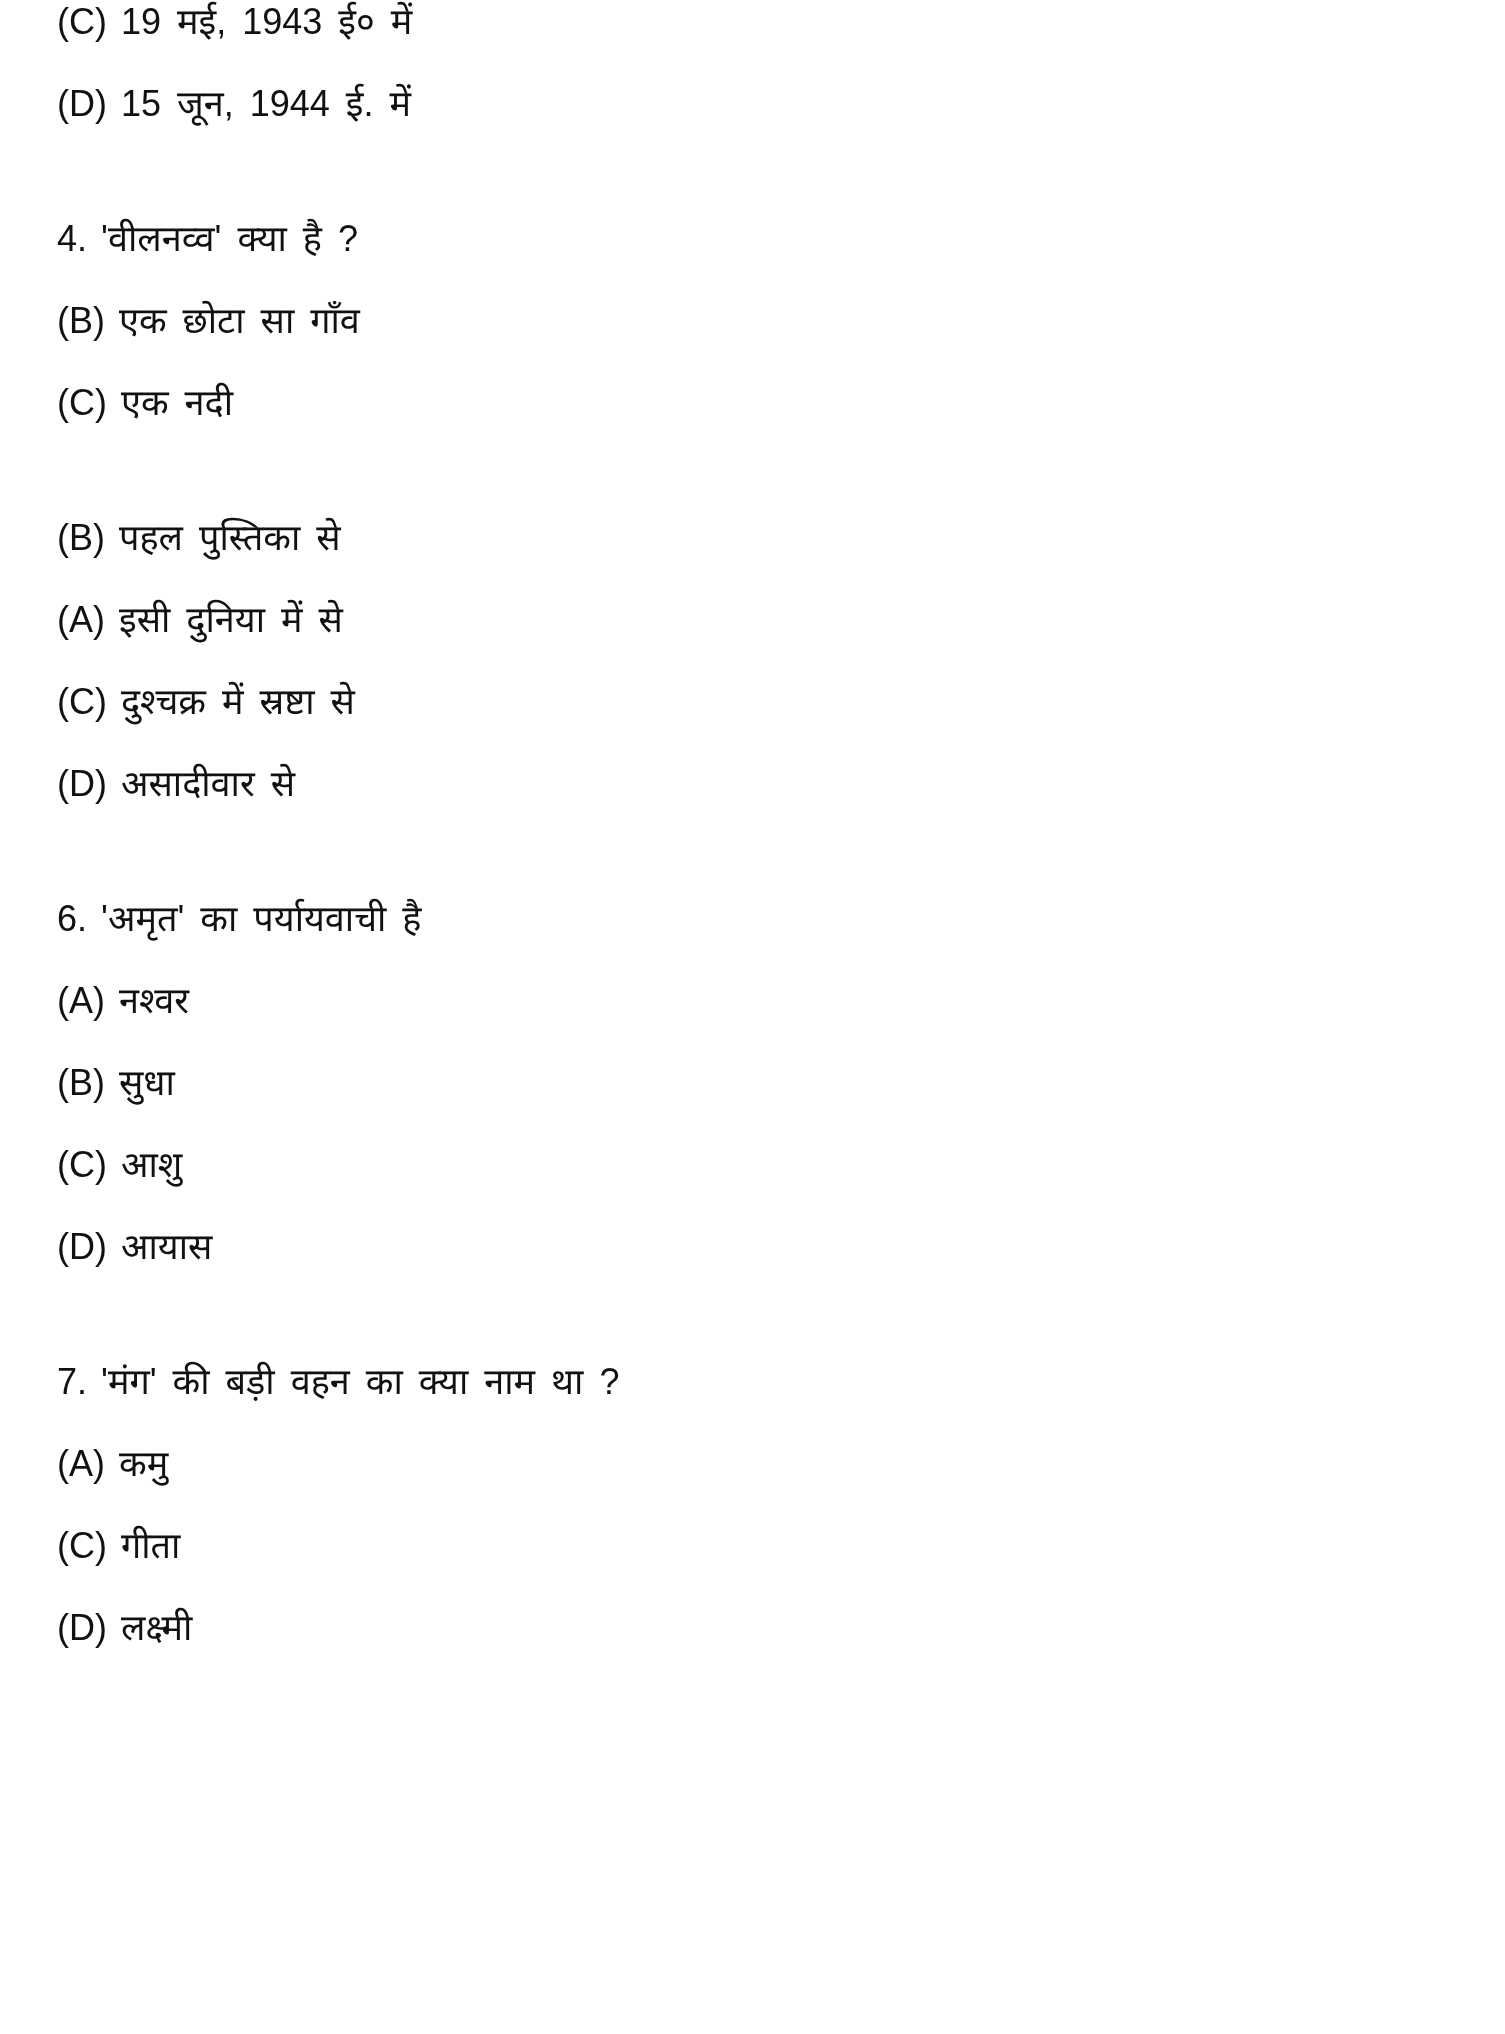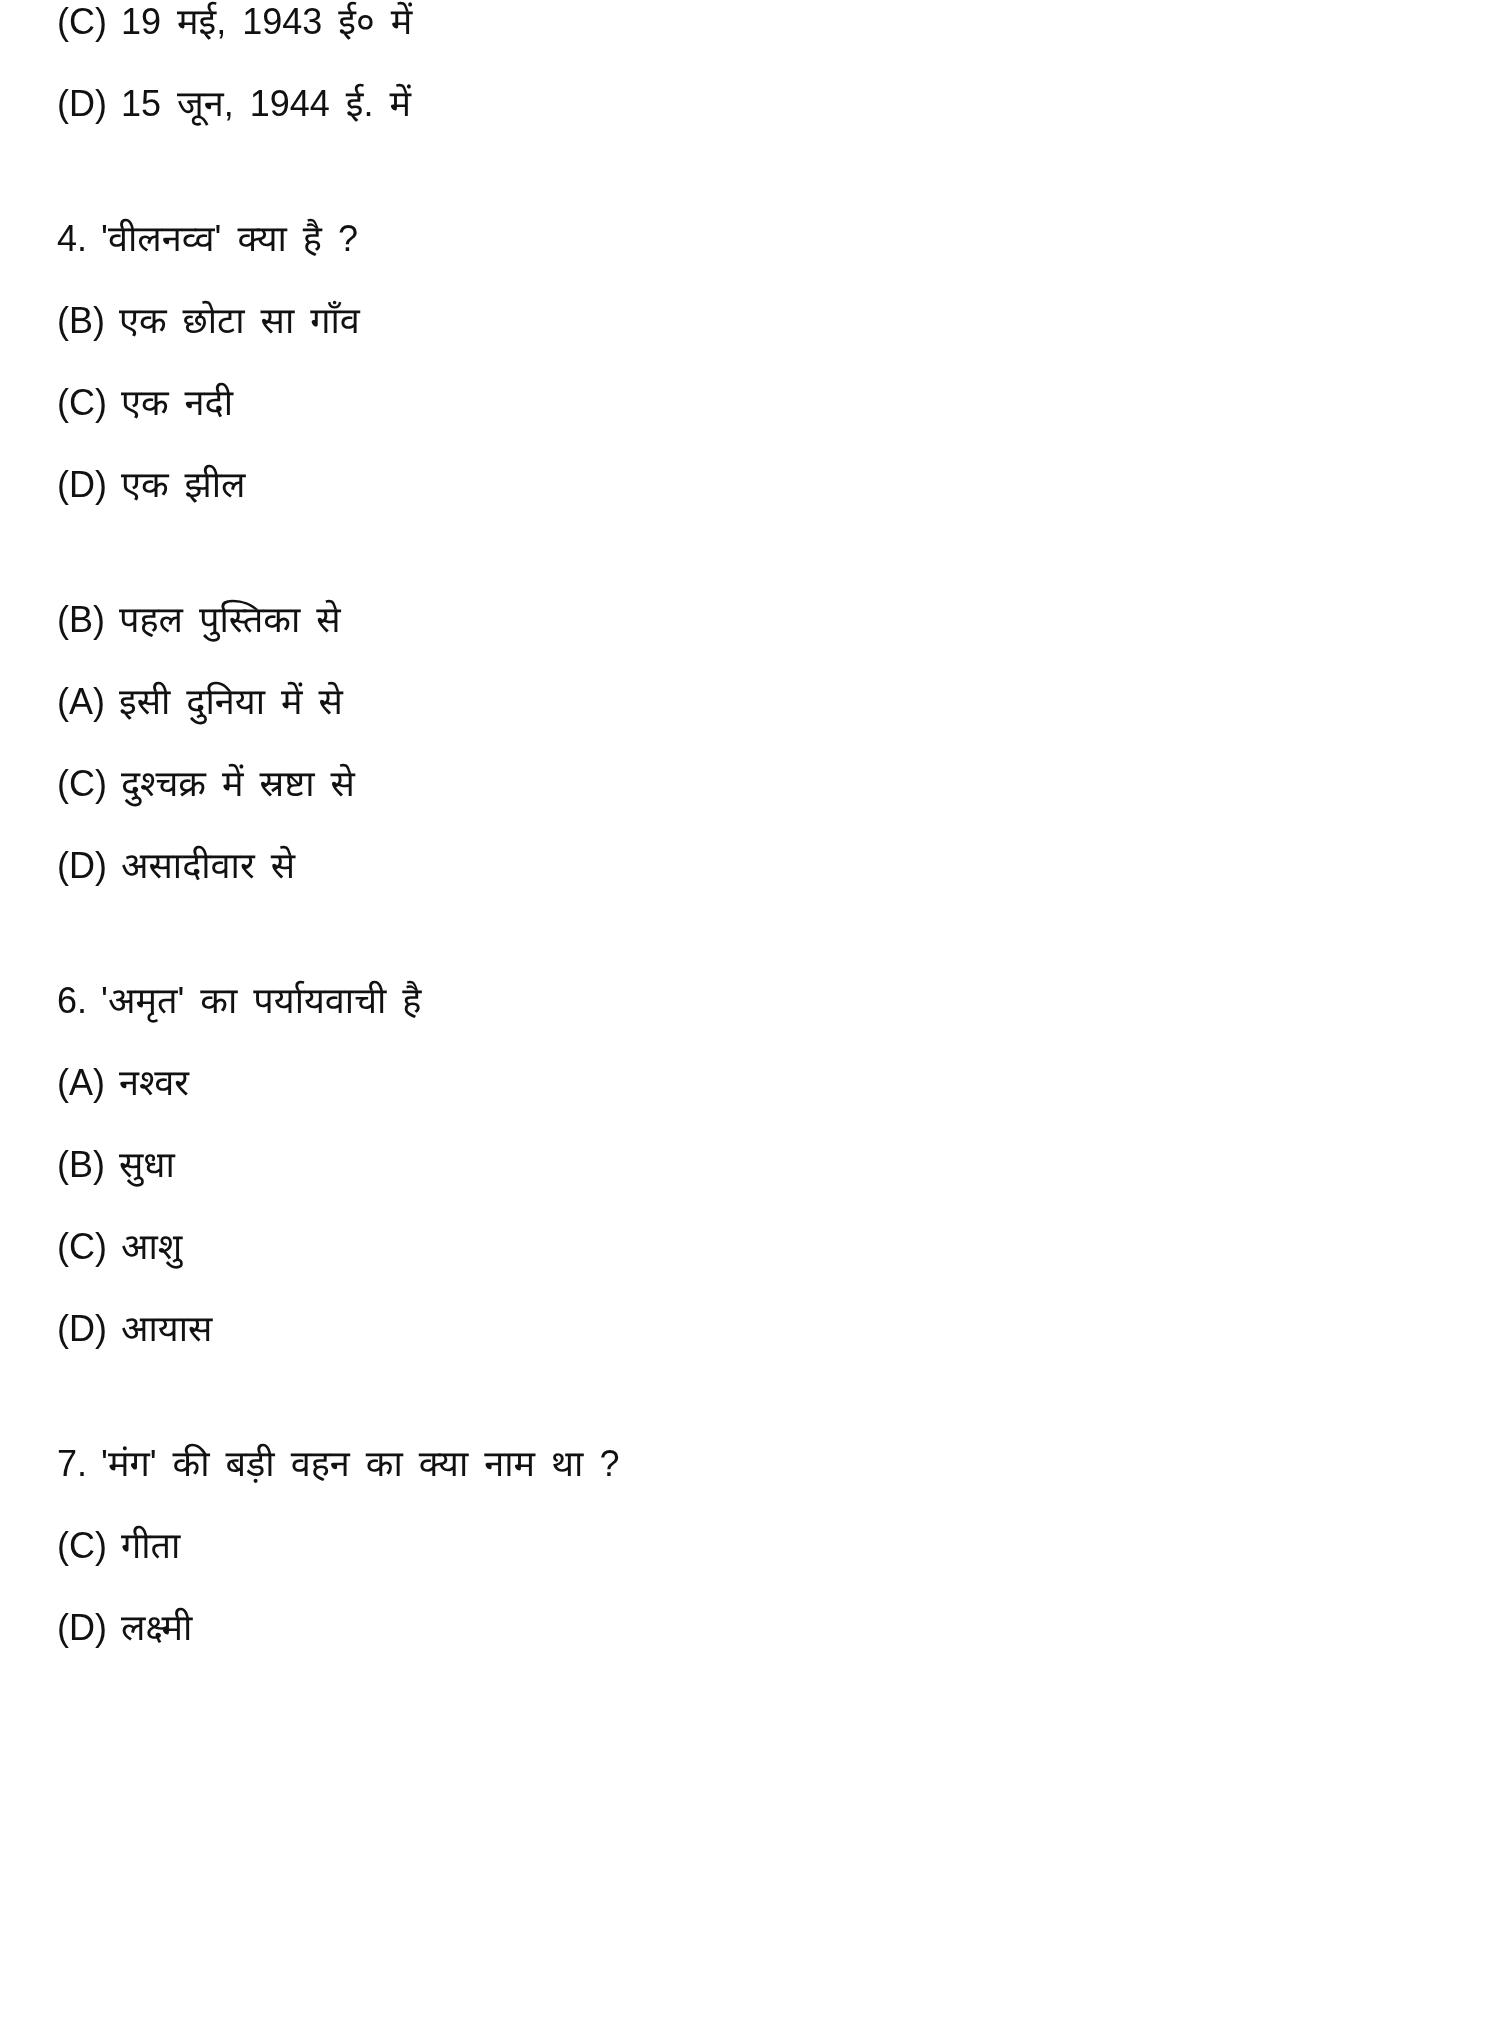--- a/index.html
+++ b/index.html
@@ -57,23 +57,20 @@
   <div class="block">
     <div class="line">
       <span class="q-num">4.</span><span class="q-text">'वीलनव्व' क्या है ?</span>
     </div>
     <div class="line">
       <span class="opt-label">(B)</span><span class="opt-text">एक छोटा सा गाँव</span>
     </div>
     <div class="line">
       <span class="opt-label">(C)</span><span class="opt-text">एक नदी</span>
     </div>
-    <div class="line">
-      <span class="opt-label">(D)</span><span class="opt-text">एक झील</span>
-    </div>
   </div>
 
   <div class="block">
     <div class="line">
       <span class="opt-label">(B)</span><span class="opt-text">पहल पुस्तिका से</span>
     </div>
     <div class="line">
       <span class="opt-label">(A)</span><span class="opt-text">इसी दुनिया में से</span>
     </div>
     <div class="line">
@@ -100,20 +97,23 @@
     <div class="line">
       <span class="opt-label">(D)</span><span class="opt-text">आयास</span>
     </div>
   </div>
 
   <div class="block">
     <div class="line">
       <span class="q-num">7.</span><span class="q-text">'मंग' की बड़ी वहन का क्या नाम था ?</span>
     </div>
     <div class="line">
+      <span class="opt-label">(A)</span><span class="opt-text">कमु</span>
+    </div>
+    <div class="line">
       <span class="opt-label">(C)</span><span class="opt-text">गीता</span>
     </div>
     <div class="line">
       <span class="opt-label">(D)</span><span class="opt-text">लक्ष्मी</span>
     </div>
   </div>
 
 </div>
 
 </body></html>

